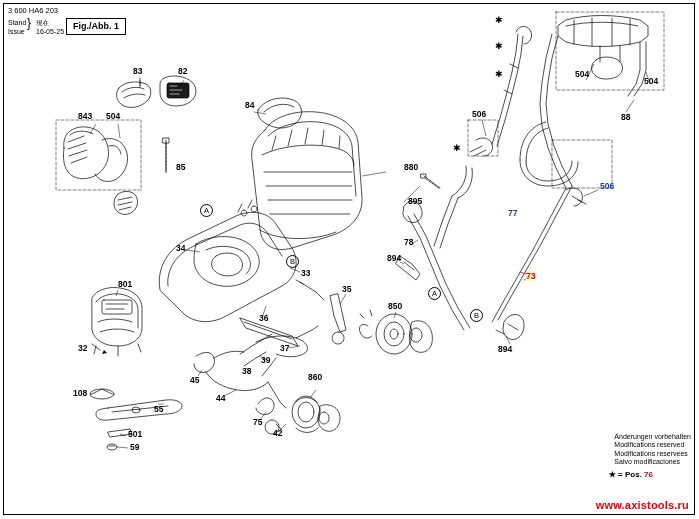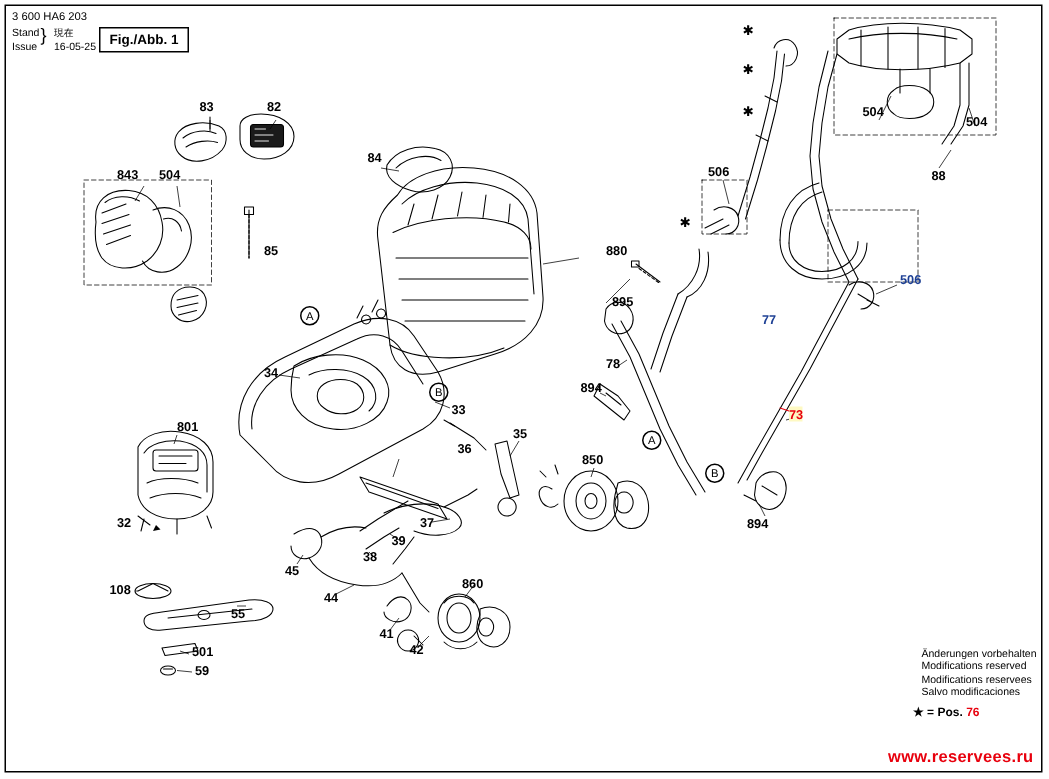--- a/index.html
+++ b/index.html
@@ -356,35 +356,35 @@
   <div class="lbl" style="left:133px; top:66px;">83</div>
   <div class="lbl" style="left:178px; top:66px;">82</div>
   <div class="lbl" style="left:78px;  top:111px;">843</div>
   <div class="lbl" style="left:106px; top:111px;">504</div>
   <div class="lbl" style="left:245px; top:100px;">84</div>
   <div class="lbl" style="left:176px; top:162px;">85</div>
   <div class="lbl" style="left:404px; top:162px;">880</div>
   <div class="lbl" style="left:176px; top:243px;">34</div>
   <div class="lbl" style="left:301px; top:268px;">33</div>
   <div class="lbl" style="left:342px; top:284px;">35</div>
-  <div class="lbl" style="left:259px; top:294px;margin-left:46px;">36</div>
+  <div class="lbl" style="left:259px; top:313px;">36</div>
   <div class="lbl" style="left:118px; top:279px;">801</div>
   <div class="lbl" style="left:78px;  top:343px;">32</div>
   <div class="lbl" style="left:280px; top:343px;">37</div>
   <div class="lbl" style="left:261px; top:355px;">39</div>
   <div class="lbl" style="left:242px; top:366px;">38</div>
   <div class="lbl" style="left:190px; top:375px;">45</div>
   <div class="lbl" style="left:216px; top:393px;">44</div>
   <div class="lbl" style="left:73px;  top:388px;">108</div>
   <div class="lbl" style="left:154px; top:404px;">55</div>
   <div class="lbl" style="left:128px; top:429px;">501</div>
   <div class="lbl" style="left:130px; top:442px;">59</div>
-  <div class="lbl" style="left:253px; top:417px;">41</div>
+  <div class="lbl" style="left:253px; top:417px;">75</div>
   <div class="lbl" style="left:273px; top:428px;">42</div>
-  <div class="lbl" style="left:308px; top:384px;">860</div>
+  <div class="lbl" style="left:308px; top:372px;">860</div>
   <div class="lbl" style="left:388px; top:301px;text-align:right;">850</div>
   <div class="lbl" style="left:404px; top:237px;">78</div>
   <div class="lbl" style="left:387px; top:253px;">894</div>
   <div class="lbl" style="left:408px; top:196px;">895</div>
   <div class="lbl" style="left:472px; top:109px;">506</div>
   <div class="lbl blue" style="left:508px; top:208px;">77</div>
   <div class="lbl blue" style="left:600px; top:181px;">506</div>
   <div class="lbl" style="left:575px; top:69px;">504</div>
   <div class="lbl" style="left:644px; top:76px;">504</div>
   <div class="lbl" style="left:621px; top:112px;">88</div>
@@ -400,15 +400,15 @@
     <div>Änderungen vorbehalten</div>
     <div>Modifications reserved</div>
     <div>Modifications reservees</div>
     <div>Salvo modificaciones</div>
   </div>
   <div class="legend-pos">
     <span>★ = Pos.</span>
     <span class="num">76</span>
   </div>
 
-  <div class="watermark">www.reservees.ru</div>
+  <div class="watermark">www.axistools.ru</div>
 
 </div>
 
 </body></html>

